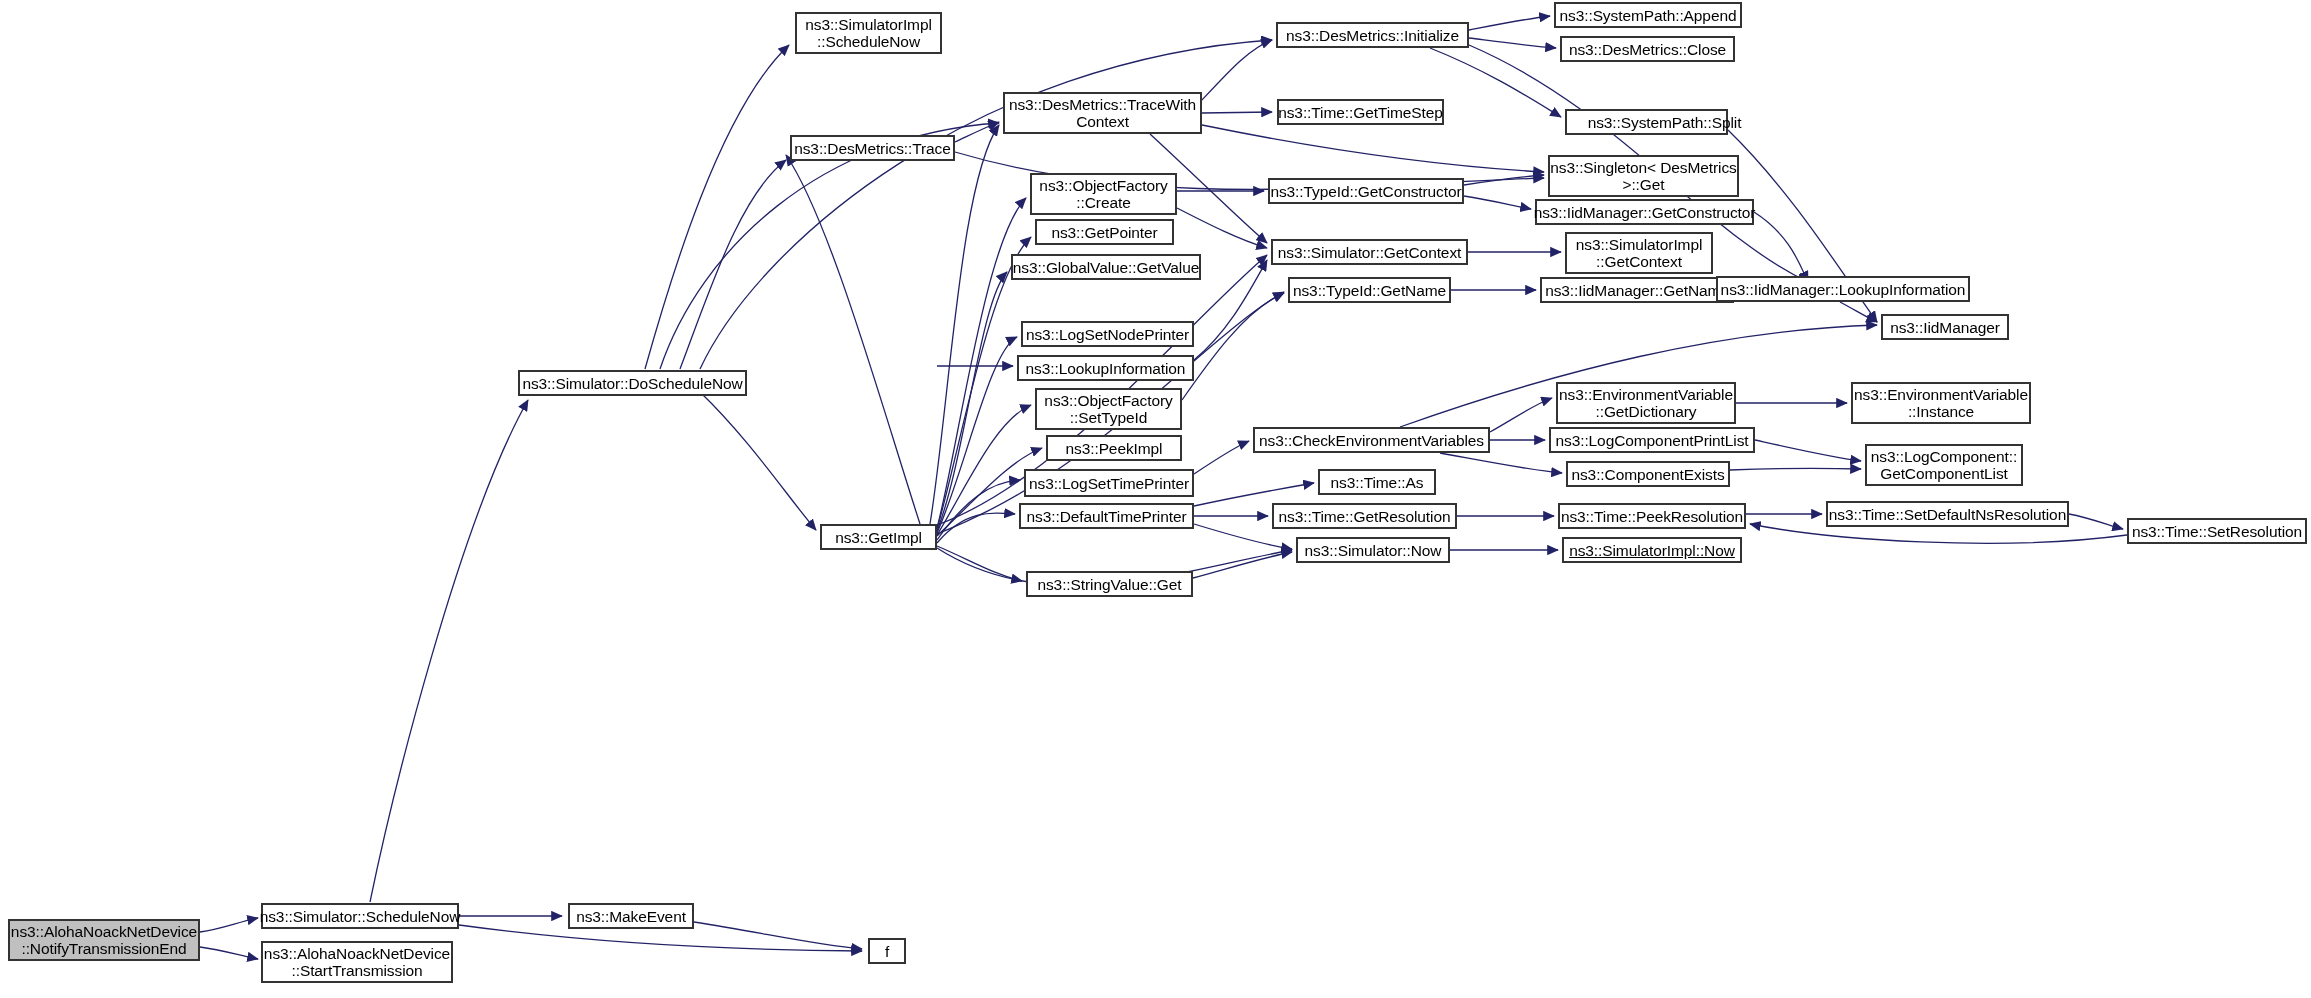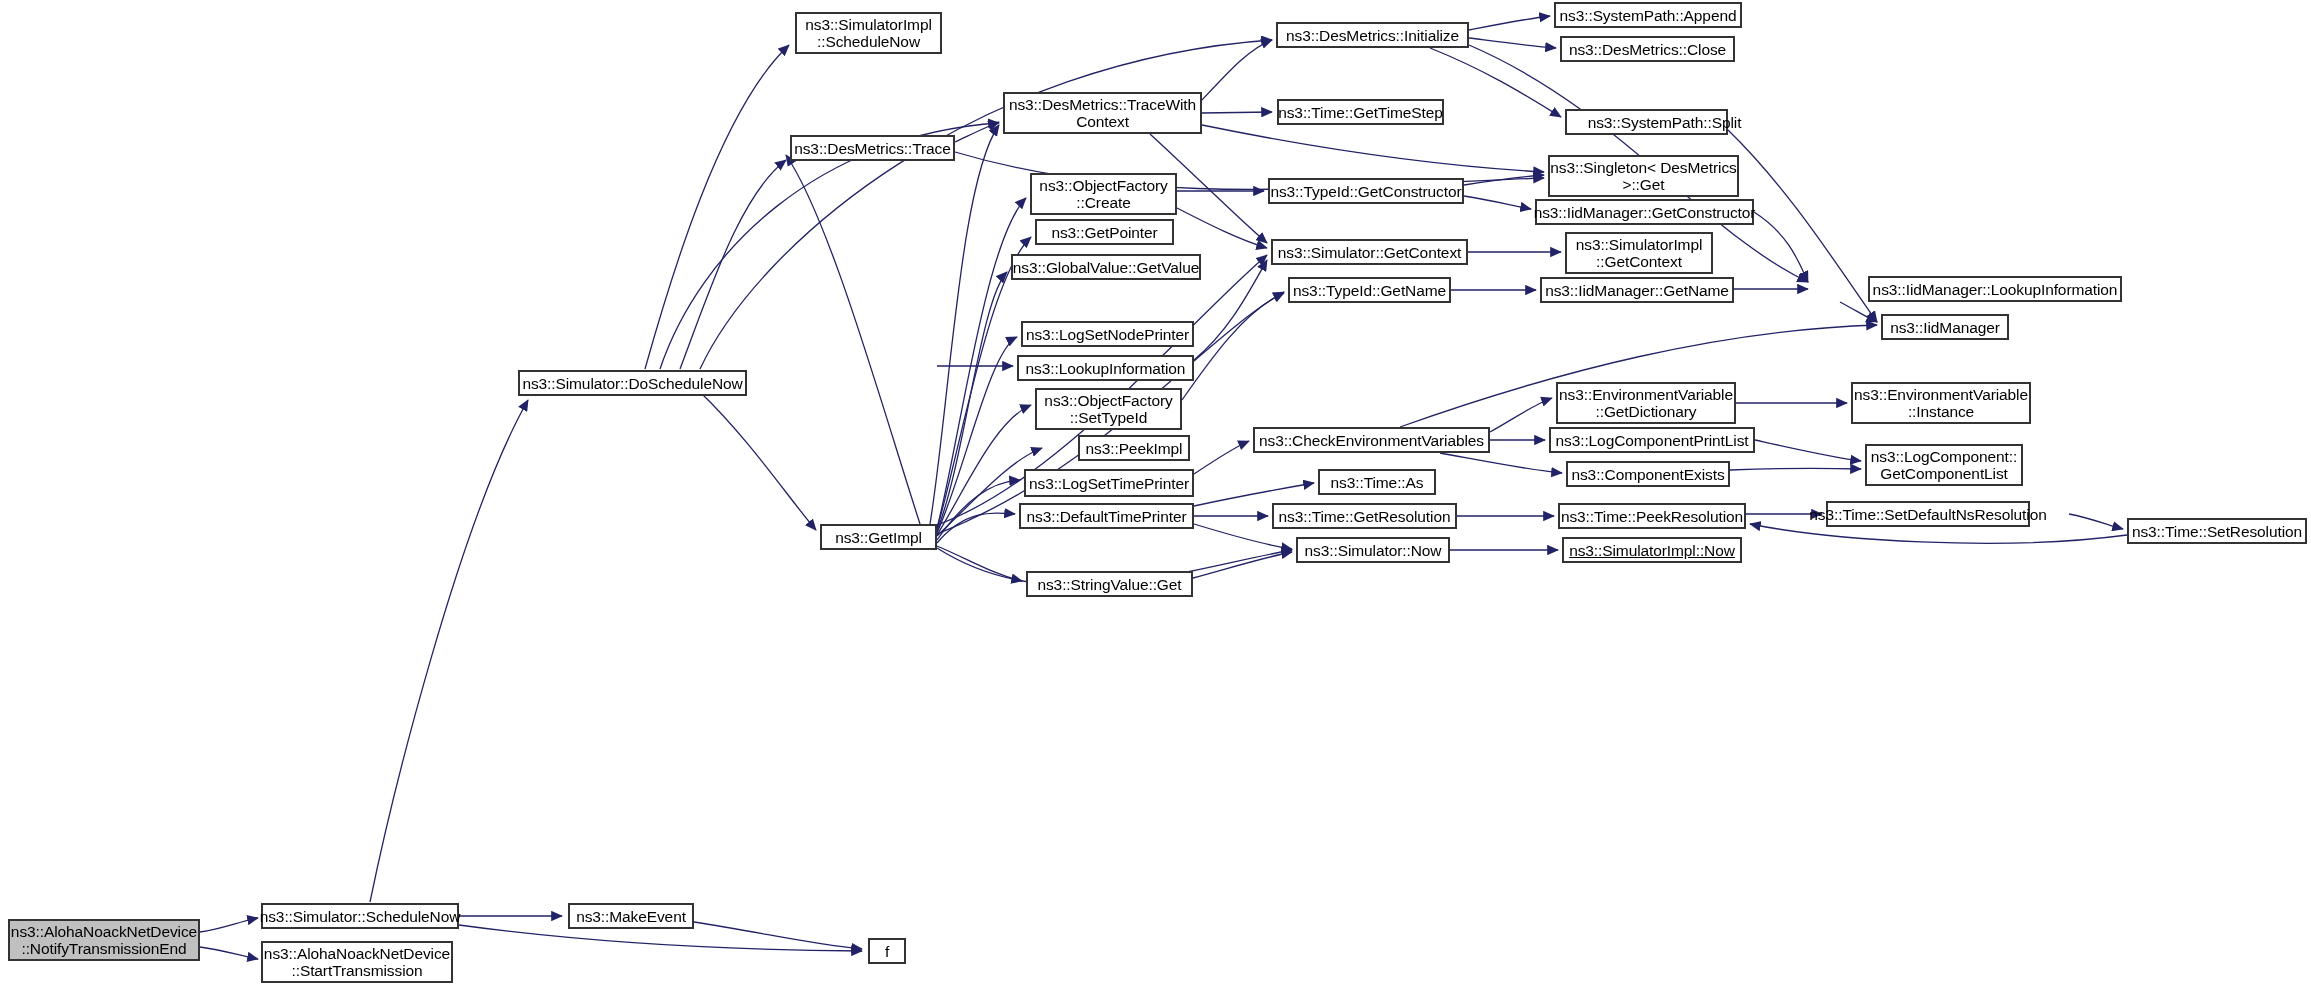--- a/index.html
+++ b/index.html
@@ -150,40 +150,40 @@
 ::Create</div>
       <div class="node thick" style="left: 1268px; top: 178px; width: 196px; height: 26px;">ns3::TypeId::GetConstructor</div>
       <div class="node thick" style="left: 1535px; top: 199px; width: 219px; height: 26px;">ns3::IidManager::GetConstructor</div>
       <div class="node thick" style="left: 1035px; top: 219px; width: 139px; height: 26px;">ns3::GetPointer</div>
       <div class="node thick" style="left: 1271px; top: 239px; width: 197px; height: 26px;">ns3::Simulator::GetContext</div>
       <div class="node thick" style="left: 1565px; top: 232px; width: 148px; height: 42px;">ns3::SimulatorImpl
 ::GetContext</div>
       <div class="node thick" style="left: 1011px; top: 254px; width: 190px; height: 26px;">ns3::GlobalValue::GetValue</div>
       <div class="node thick" style="left: 1288px; top: 277px; width: 163px; height: 26px;">ns3::TypeId::GetName</div>
       <div class="node thick" style="left: 1540px; top: 277px; width: 194px; height: 26px;">ns3::IidManager::GetName</div>
-      <div class="node thick" style="left: 1868px; top: 276px; width: 254px; height: 26px;">ns3::IidManager::LookupInformation</div>
+      <div class="node thick" style="left: 1716px; top: 276px; width: 254px; height: 26px;">ns3::IidManager::LookupInformation</div>
       <div class="node thick" style="left: 1881px; top: 314px; width: 128px; height: 26px;">ns3::IidManager</div>
       <div class="node thick" style="left: 1021px; top: 321px; width: 173px; height: 26px;">ns3::LogSetNodePrinter</div>
       <div class="node thick" style="left: 1017px; top: 355px; width: 177px; height: 26px;">ns3::LookupInformation</div>
       <div class="node thick" style="left: 1035px; top: 388px; width: 147px; height: 42px;">ns3::ObjectFactory
 ::SetTypeId</div>
       <div class="node thick" style="left: 1556px; top: 382px; width: 180px; height: 42px;">ns3::EnvironmentVariable
 ::GetDictionary</div>
       <div class="node thick" style="left: 1851px; top: 382px; width: 180px; height: 42px;">ns3::EnvironmentVariable
 ::Instance</div>
-      <div class="node thick" style="left: 1046px; top: 435px; width: 112px; height: 26px; margin-left: 32px;">ns3::PeekImpl</div>
+      <div class="node thick" style="left: 1046px; top: 435px; width: 136px; height: 26px;">ns3::PeekImpl</div>
       <div class="node thick" style="left: 1253px; top: 427px; width: 237px; height: 26px;">ns3::CheckEnvironmentVariables</div>
       <div class="node thick" style="left: 1549px; top: 427px; width: 206px; height: 26px;">ns3::LogComponentPrintList</div>
       <div class="node thick" style="left: 1865px; top: 444px; width: 158px; height: 42px;">ns3::LogComponent::
 GetComponentList</div>
       <div class="node thick" style="left: 1566px; top: 461px; width: 164px; height: 26px;">ns3::ComponentExists</div>
       <div class="node thick" style="left: 1024px; top: 469px; width: 170px; height: 28px;">ns3::LogSetTimePrinter</div>
       <div class="node thick" style="left: 1318px; top: 469px; width: 118px; height: 26px;">ns3::Time::As</div>
       <div class="node thick" style="left: 1019px; top: 503px; width: 175px; height: 26px;">ns3::DefaultTimePrinter</div>
       <div class="node thick" style="left: 1272px; top: 503px; width: 185px; height: 26px;">ns3::Time::GetResolution</div>
       <div class="node thick" style="left: 1558px; top: 503px; width: 188px; height: 26px;">ns3::Time::PeekResolution</div>
-      <div class="node thick" style="left: 1826px; top: 501px; width: 204px; height: 26px;">ns3::Time::SetDefaultNsResolution</div>
+      <div class="node thick" style="left: 1826px; top: 501px; width: 243px; height: 26px;">ns3::Time::SetDefaultNsResolution</div>
       <div class="node thick" style="left: 2127px; top: 518px; width: 180px; height: 26px;">ns3::Time::SetResolution</div>
       <div class="node thick" style="left: 1296px; top: 537px; width: 154px; height: 26px;">ns3::Simulator::Now</div>
       <div class="node thick" style="left: 1562px; top: 537px; width: 180px; height: 26px; text-decoration: underline;">ns3::SimulatorImpl::Now</div>
       <div class="node thick" style="left: 1026px; top: 571px; width: 167px; height: 26px;">ns3::StringValue::Get</div>
     </div>
 </div>
 
 </body></html>

